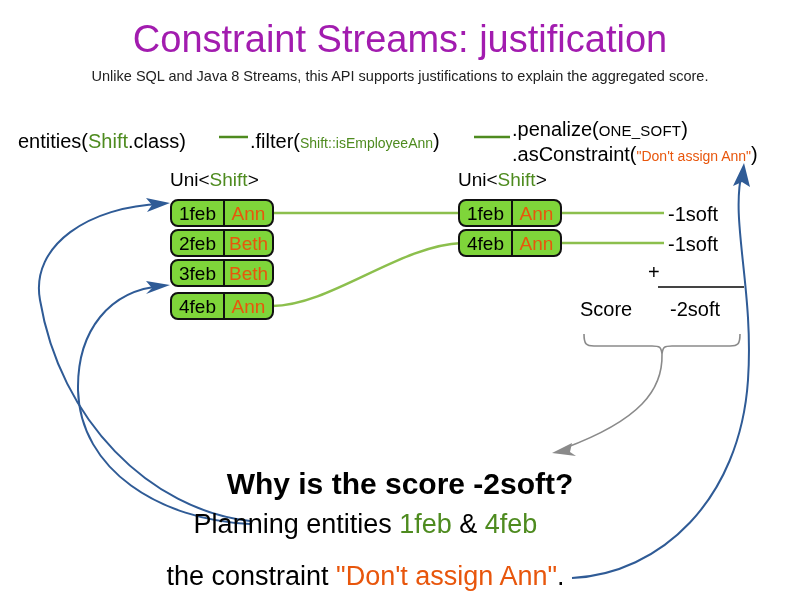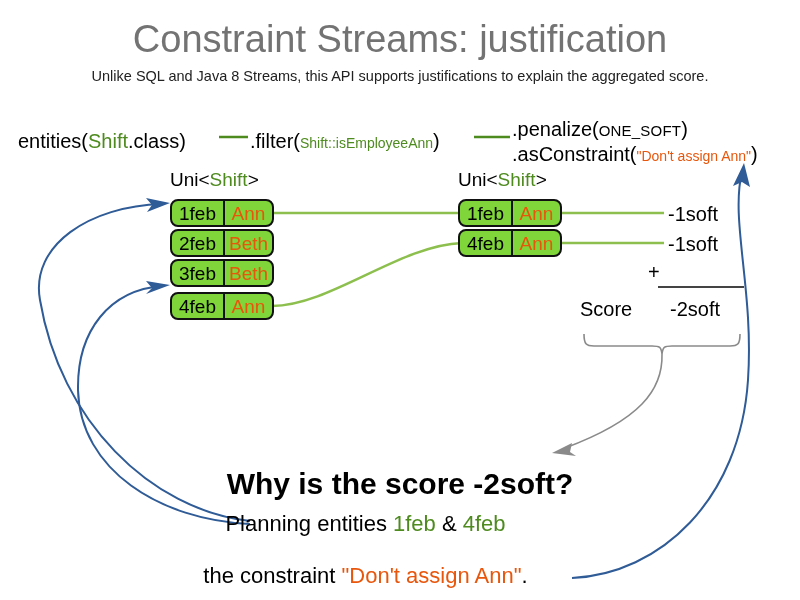--- a/index.html
+++ b/index.html
@@ -23,21 +23,21 @@
   }
   .abs { position: absolute; }
 
   
   #title {
     left: 0; top: 16px;
     width: 800px;
     text-align: center;
     font-size: 38px;
     line-height: 46px;
-    color: #737373;
+    color: #a21caf;
     white-space: nowrap;
   }
   #subtitle {
     left: 0; top: 66px;
     width: 800px;
     text-align: center;
     font-size: 14.5px;
     line-height: 20px;
     color: #222;
     white-space: nowrap;
@@ -144,21 +144,21 @@
     font-size: 30px;
     font-weight: bold;
     line-height: 36px;
     color: #000;
     white-space: nowrap;
   }
   .expl {
     left: 0;
     width: 731px;
     text-align: center;
-    font-size: 22px;
+    font-size: 27px;
     line-height: 26px;
     color: #000;
     white-space: nowrap;
   }
   #expl1 { top: 511px; }
   #expl2 { top: 537px; }
   #expl3 { top: 563px; }
 
   svg.overlay {
     position: absolute;

